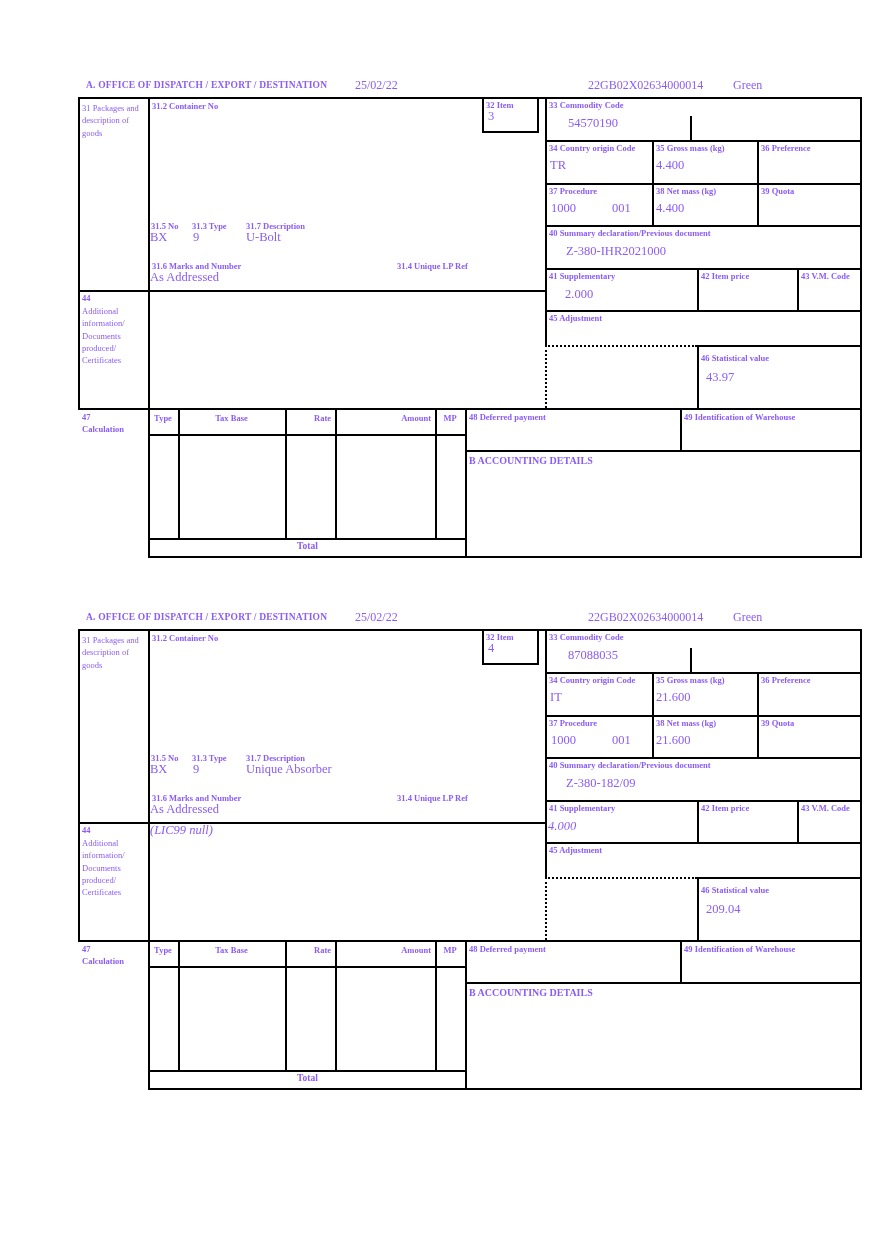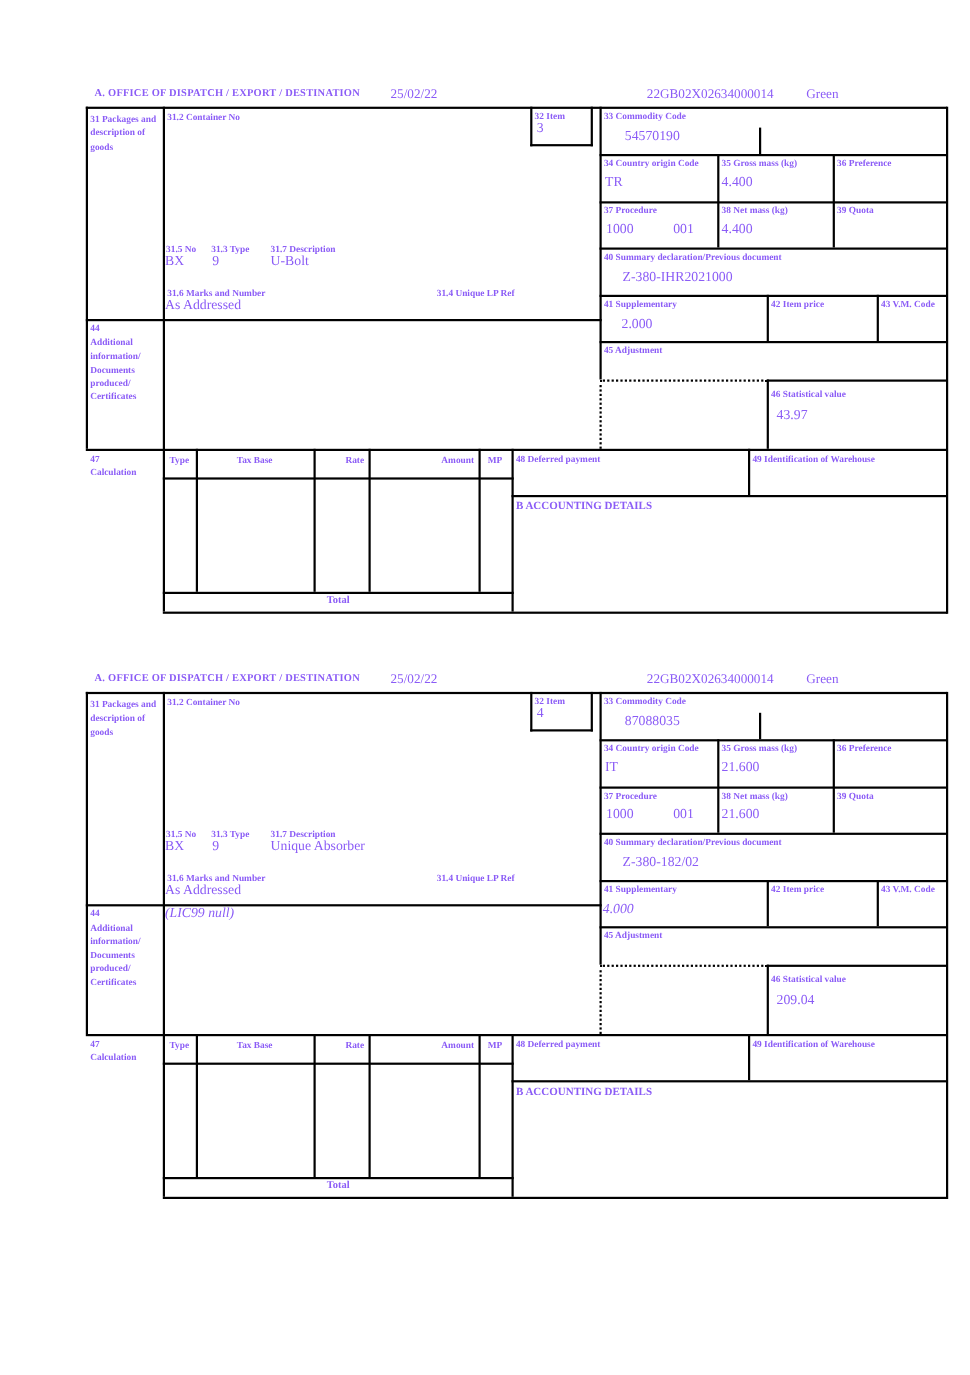--- a/index.html
+++ b/index.html
@@ -4,21 +4,21 @@
 <style>
   html,body { margin:0; padding:0; background:#fff; }
   .page { position:relative; width:882px; height:1250px; background:#fff;
           font-family:"Liberation Serif", serif; color:#8b5cf6; overflow:hidden; }
   .sec { position:absolute; left:0; width:882px; height:490px; }
   .hl  { position:absolute; border-top:2px solid #000; height:0; }
   .vl  { position:absolute; border-left:2px solid #000; width:0; }
   .hd  { position:absolute; border-top:2px dotted #000; height:0; }
   .vd  { position:absolute; border-left:2px dotted #000; width:0; }
   .lbl { position:absolute; font-weight:bold; font-size:8.5px; line-height:1.3; white-space:nowrap; }
-  .lblw{ position:absolute; font-weight:bold; font-size:8.5px; line-height:1.45; }
+  .lblw{ position:absolute; font-weight:normal; font-size:8.5px; line-height:1.45; }
   .val { position:absolute; font-size:12.5px; line-height:1.1; white-space:nowrap; }
   .hdr { position:absolute; font-weight:bold; font-size:9.5px; white-space:nowrap; letter-spacing:0.2px; }
   .hv  { position:absolute; font-size:12px; white-space:nowrap; }
   .itembox { position:absolute; border-left:2px solid #000; border-right:2px solid #000; border-bottom:2px solid #000; }
   .th  { position:absolute; font-weight:bold; font-size:8.5px; }
   .b2  { font-weight:bold; font-size:10px; }
 </style>
 </head>
 <body>
 
@@ -165,21 +165,21 @@
     <span class="lbl" style="left:656px; top:67px;">35 Gross mass (kg)</span>
     <span class="val" style="left:656px; top:83px;">21.600</span>
     <span class="lbl" style="left:761px; top:67px;">36 Preference</span>
     <span class="lbl" style="left:549px; top:110px;">37 Procedure</span>
     <span class="val" style="left:551px; top:126px;">1000</span>
     <span class="val" style="left:612px; top:126px;">001</span>
     <span class="lbl" style="left:656px; top:110px;">38 Net mass (kg)</span>
     <span class="val" style="left:656px; top:126px;">21.600</span>
     <span class="lbl" style="left:761px; top:110px;">39 Quota</span>
     <span class="lbl" style="left:549px; top:152px;">40 Summary declaration/Previous document</span>
-    <span class="val" style="left:566px; top:169px;">Z-380-182/02</span>
+    <span class="val" style="left:566px; top:169px;">Z-380-182/09</span>
     <span class="lbl" style="left:549px; top:195px;">41 Supplementary</span>
     <span class="val" style="left:548px; top:212px;font-style:italic;">4.000</span>
     <span class="lbl" style="left:701px; top:195px;">42 Item price</span>
     <span class="lbl" style="left:801px; top:195px;">43 V.M. Code</span>
     <span class="lbl" style="left:549px; top:237px;">45 Adjustment</span>
     <span class="lbl" style="left:701px; top:277px;">46 Statistical value</span>
     <span class="val" style="left:706px; top:295px;">209.04</span>
     <span class="lbl" style="left:151px; top:145px;">31.5 No</span>
     <span class="lbl" style="left:192px; top:145px;">31.3 Type</span>
     <span class="lbl" style="left:246px; top:145px;">31.7 Description</span>

